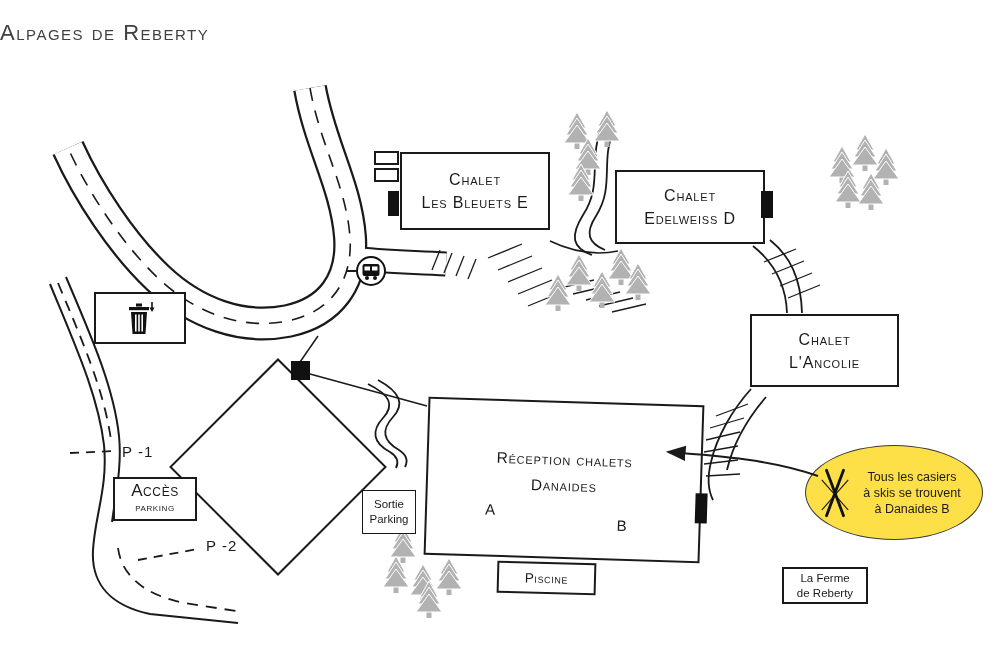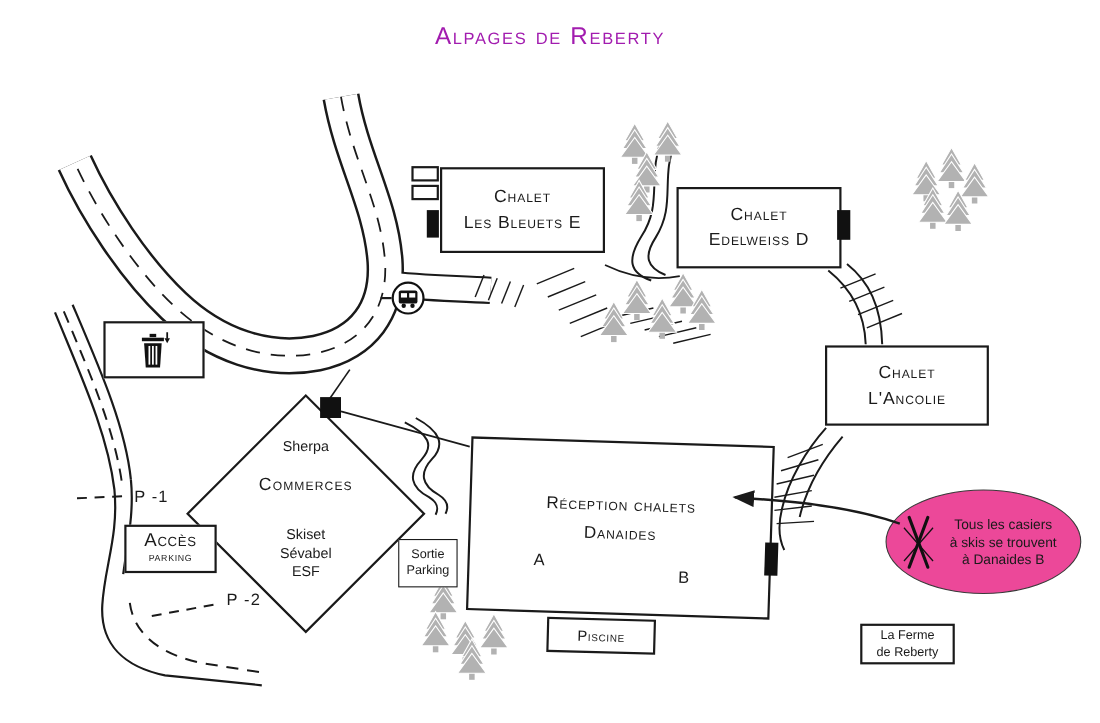--- a/index.html
+++ b/index.html
@@ -1,20 +1,20 @@
 <!DOCTYPE html>
 <html><head>
 <meta charset="utf-8">
 <style>
   html,body{margin:0;padding:0;background:#fff;}
   .stage{position:relative;width:1000px;height:657px;background:#fff;overflow:hidden;
          font-family:"Liberation Sans",sans-serif;color:#1a1a1a;}
   svg.layer{position:absolute;left:0;top:0;}
-  .title{position:absolute;left:0;right:0;top:20px;text-align:center;
-         font-variant:small-caps;font-size:22px;letter-spacing:1.5px;color:#a21caf;}
+  .title{position:absolute;left:0;right:0;top:20px;
+         font-variant:small-caps;font-size:22px;letter-spacing:1.5px;color:#404040;}
   .bld{position:absolute;background:#fff;border:2px solid #1a1a1a;
        display:flex;flex-direction:column;align-items:center;justify-content:center;
        text-align:center;box-sizing:border-box;}
   .nm{font-variant:small-caps;font-size:16px;letter-spacing:.8px;line-height:23px;white-space:nowrap;}
   .nm-sm{font-variant:small-caps;font-size:17px;letter-spacing:.6px;line-height:17px;white-space:nowrap;}
   .plain{font-size:11.5px;line-height:15px;white-space:nowrap;}
   .blk{position:absolute;background:#111;}
   .annex{position:absolute;background:#fff;border:2px solid #1a1a1a;box-sizing:border-box;}
   .diamond{position:absolute;left:201px;top:390px;width:154px;height:154px;
            border:2px solid #1a1a1a;transform:rotate(45deg);background:#fff;box-sizing:border-box;}
@@ -24,21 +24,21 @@
   .commerces-text .t3{font-size:13px;line-height:17px;}
   .danaides{justify-content:flex-start;padding-top:44px;}
   .danaides .nm{line-height:26px;}
   .unit{position:absolute;font-size:15px;font-weight:400;}
   .plabel{position:absolute;font-size:15px;letter-spacing:1px;white-space:nowrap;}
   .sign{position:absolute;background:#fff;border:2px solid #1a1a1a;box-sizing:border-box;
         display:flex;align-items:center;justify-content:center;}
   .busstop{position:absolute;left:356px;top:256px;width:30px;height:30px;border:2.5px solid #111;
            border-radius:50%;background:#fff;display:flex;align-items:center;justify-content:center;box-sizing:border-box;}
   .bubble{position:absolute;left:805px;top:445px;width:178px;height:95px;border-radius:50%;
-          background:#ec4899;border:1.5px solid #3a3a3a;box-sizing:border-box;
+          background:#fde047;border:1.5px solid #3a3a3a;box-sizing:border-box;
           display:flex;align-items:center;justify-content:flex-start;padding-left:12px;}
   .bubble .txt{font-size:12.5px;line-height:16px;text-align:center;flex:1;padding-right:10px;}
   .h{stroke:#1a1a1a;stroke-width:1.3;}
   .thin{stroke:#1a1a1a;stroke-width:1.5;fill:none;}
 </style>
 </head>
 <body>
 
 <div class="stage">
 
@@ -175,27 +175,20 @@
     <span class="nm-sm" style="font-size:13.5px">Piscine</span>
   </div>
 
   <div class="bld" style="left:782px;top:567px;width:86px;height:37px;">
     <span class="plain">La Ferme</span>
     <span class="plain">de Reberty</span>
   </div>
 
   <div class="diamond"></div>
   <div class="blk" style="left:291px;top:361px;width:19px;height:19px;"></div>
-  <div class="commerces-text">
-    <div class="t1">Sherpa</div>
-    <div class="t2">Commerces</div>
-    <div class="t3">Skiset</div>
-    <div class="t3">Sévabel</div>
-    <div class="t3">ESF</div>
-  </div>
 
   <div class="bld" style="left:113px;top:477px;width:84px;height:44px;">
     <span class="nm-sm">Accès</span>
     <span class="nm-sm" style="font-size:11.5px">parking</span>
   </div>
 
   <div class="bld" style="left:362px;top:490px;width:54px;height:44px;border-width:1.5px;">
     <span class="plain">Sortie</span>
     <span class="plain">Parking</span>
   </div>

